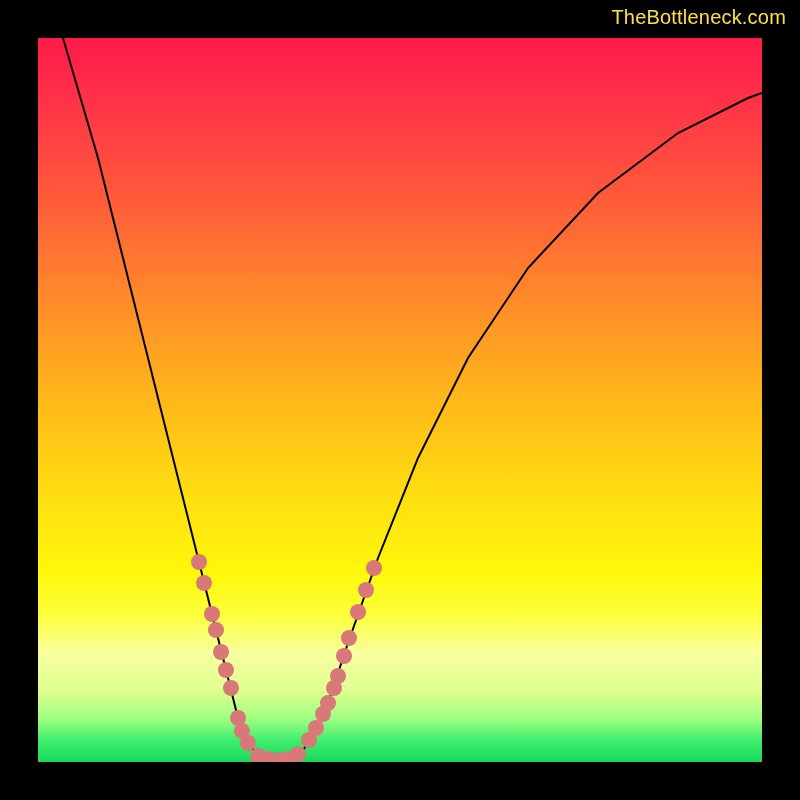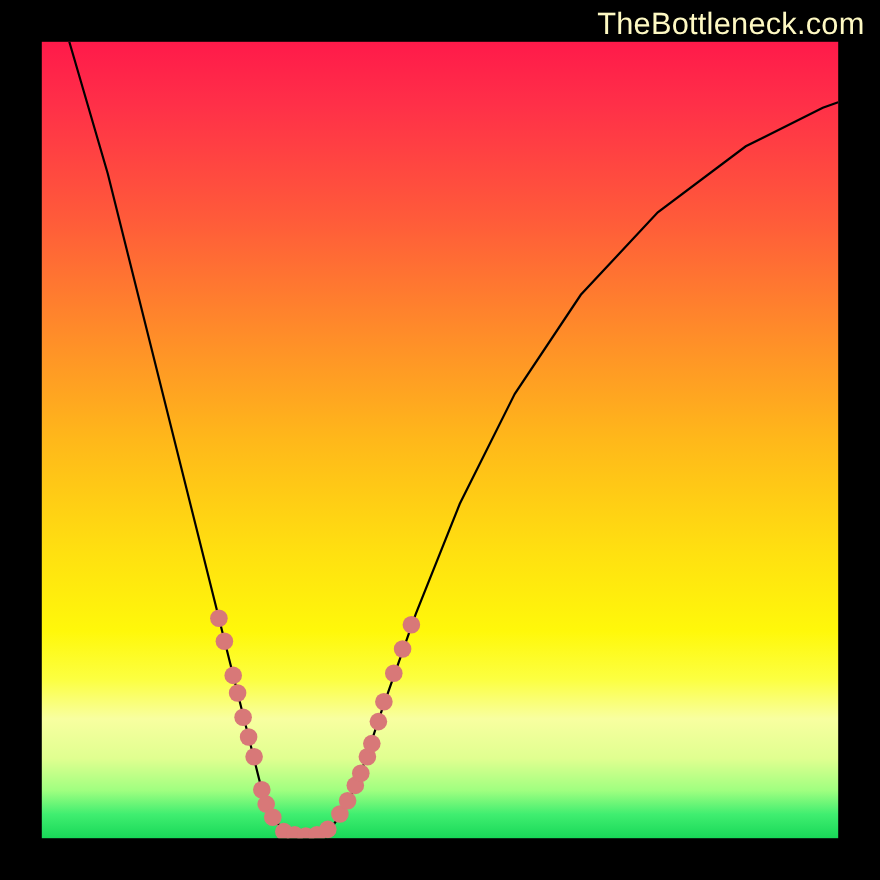--- a/index.html
+++ b/index.html
@@ -30,23 +30,23 @@
       #a0ff80 94%,
       #40ee70 97%,
       #18d858 100%
     );
   }
   .watermark {
     position: absolute;
     top: 6px;
     right: 14px;
     font-family: Arial, Helvetica, sans-serif;
-    font-size: 28px;
+    font-size: 20px;
     font-weight: 500;
-    color: #fef9c3;
+    color: #fde047;
     letter-spacing: 0.2px;
   }
   .curve-svg {
     position: absolute;
     left: 0;
     top: 0;
     width: 724px;
     height: 724px;
   }
   .curve-path {

